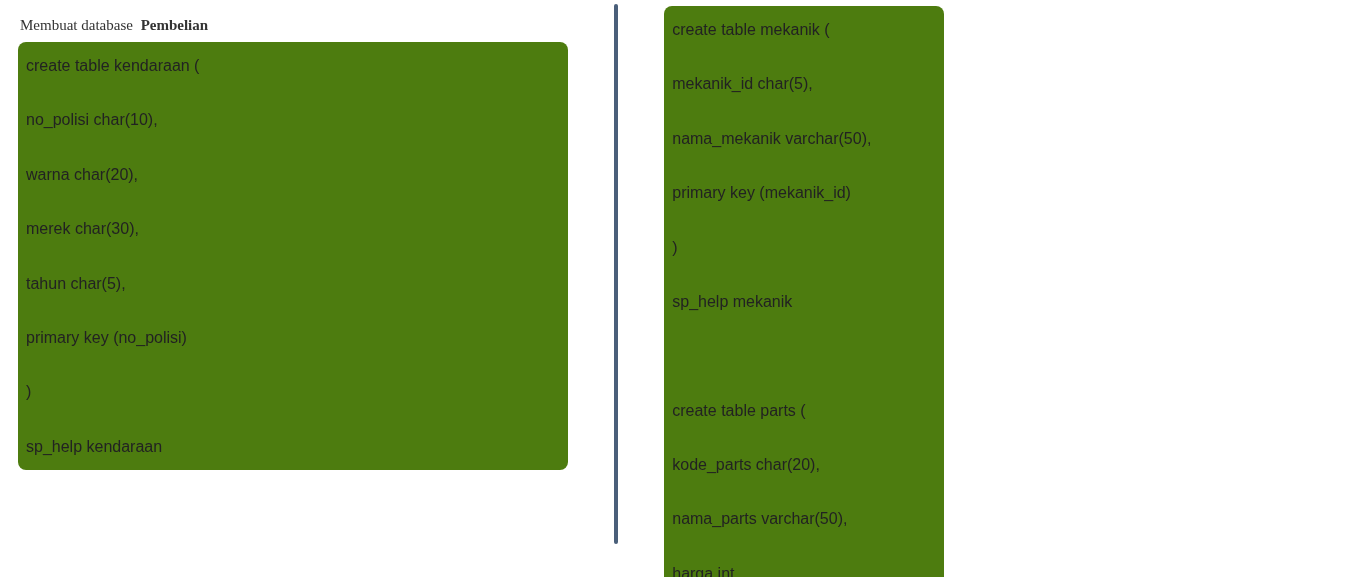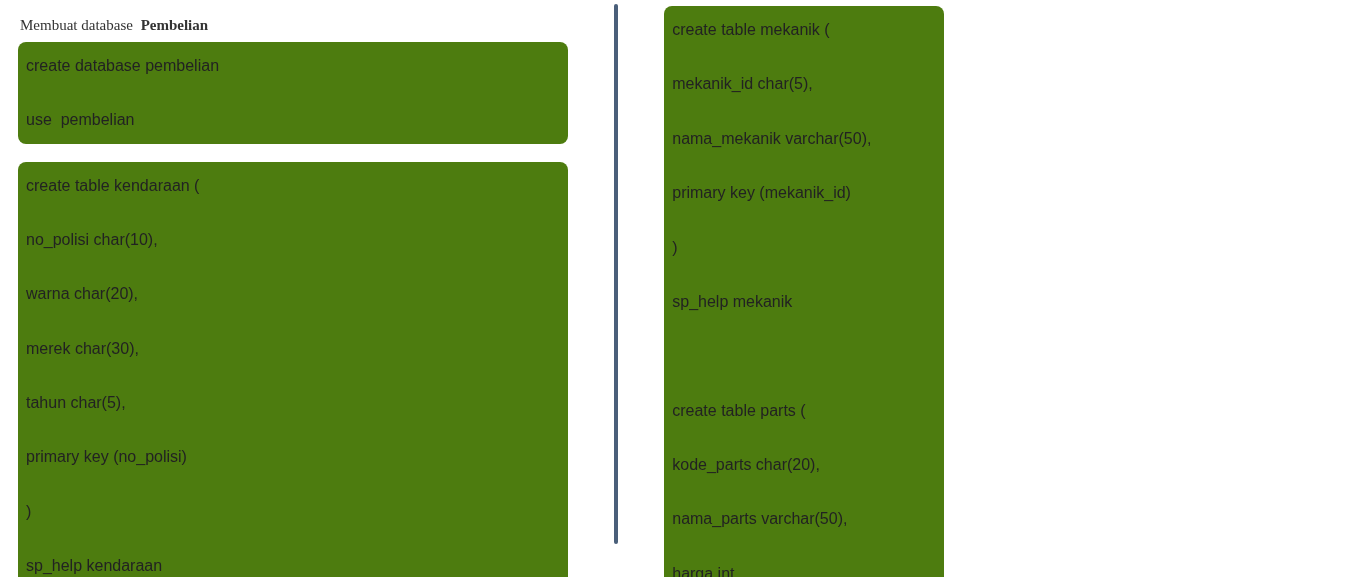--- a/index.html
+++ b/index.html
@@ -50,23 +50,20 @@
       width: 550px;
     }
   </style>
 </head>
 <body>
 
 <div class="left-col">
   <div class="heading">
     <span>Membuat database </span><b>Pembelian</b>
   </div>
-  <div class="code-block">create database pembelian
-
-use  pembelian</div>
 
   <div class="code-block">create table kendaraan (
 
 no_polisi char(10),
 
 warna char(20),
 
 merek char(30),
 
 tahun char(5),

